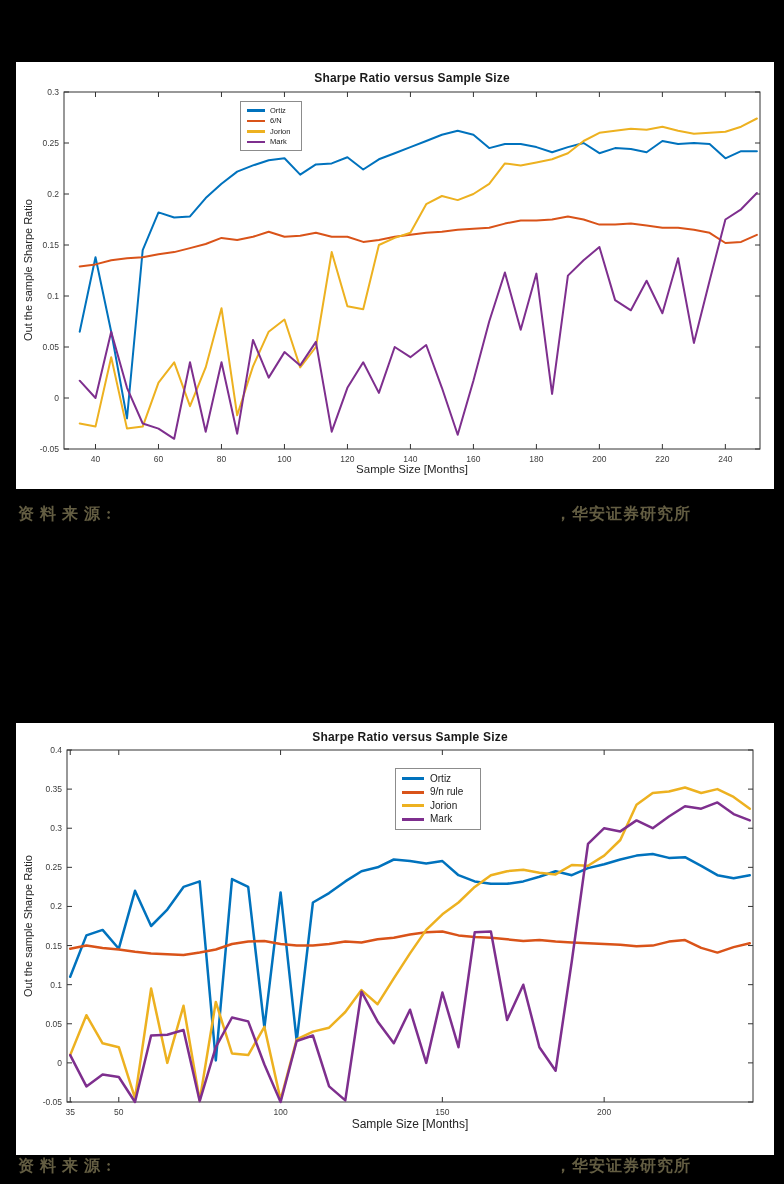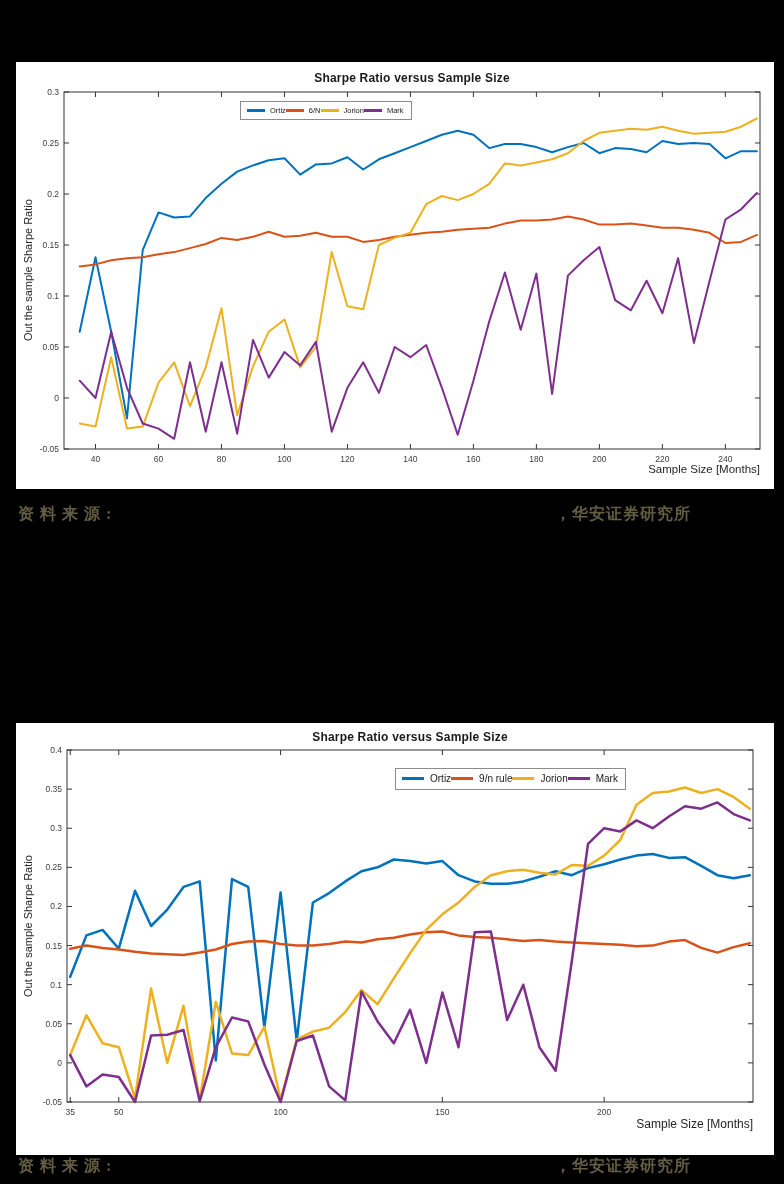--- a/index.html
+++ b/index.html
@@ -12,34 +12,34 @@
   #panel0{top:62px;height:427px;}
   #panel1{top:723px;height:432px;}
   .plot-svg{position:absolute;left:0;top:0;}
   .chart-title{
     position:absolute;text-align:center;font-weight:bold;
     font-size:12px;color:#1a1a1a;letter-spacing:.2px;
   }
   #title0{left:48px;width:696px;top:9px;}
   #title1{left:51px;width:686px;top:7px;}
   .x-label{
-    position:absolute;text-align:right;font-size:11.5px;color:#262626;
+    position:absolute;text-align:center;font-size:11.5px;color:#262626;
   }
   #xlabel0{left:48px;width:696px;top:401px;}
   #xlabel1{left:51px;width:686px;top:394px;font-size:12px;}
   .y-label{
     position:absolute;font-size:11px;color:#262626;
     writing-mode:vertical-rl;transform:rotate(180deg);
     text-align:center;white-space:nowrap;
   }
   #ylabel0{left:6px;top:30px;height:357px;}
   #ylabel1{left:6px;top:27px;height:352px;}
   .legend{
     position:absolute;background:#ffffff;border:1px solid #8c8c8c;
-    display:flex;flex-direction:row;justify-content:center;
+    display:flex;flex-direction:column;justify-content:center;
     padding:3px 7px 3px 6px;box-sizing:border-box;
   }
   #legend0{left:224px;top:39px;min-width:62px;}
   #legend1{left:379px;top:45px;min-width:86px;}
   .legend-item{display:flex;align-items:center;}
   #legend0 .legend-item{height:10.5px;gap:5px;}
   #legend1 .legend-item{height:13.5px;gap:6px;}
   .legend-swatch{display:inline-block;flex:none;}
   #legend0 .legend-swatch{width:18px;height:2.5px;}
   #legend1 .legend-swatch{width:22px;height:3px;}

